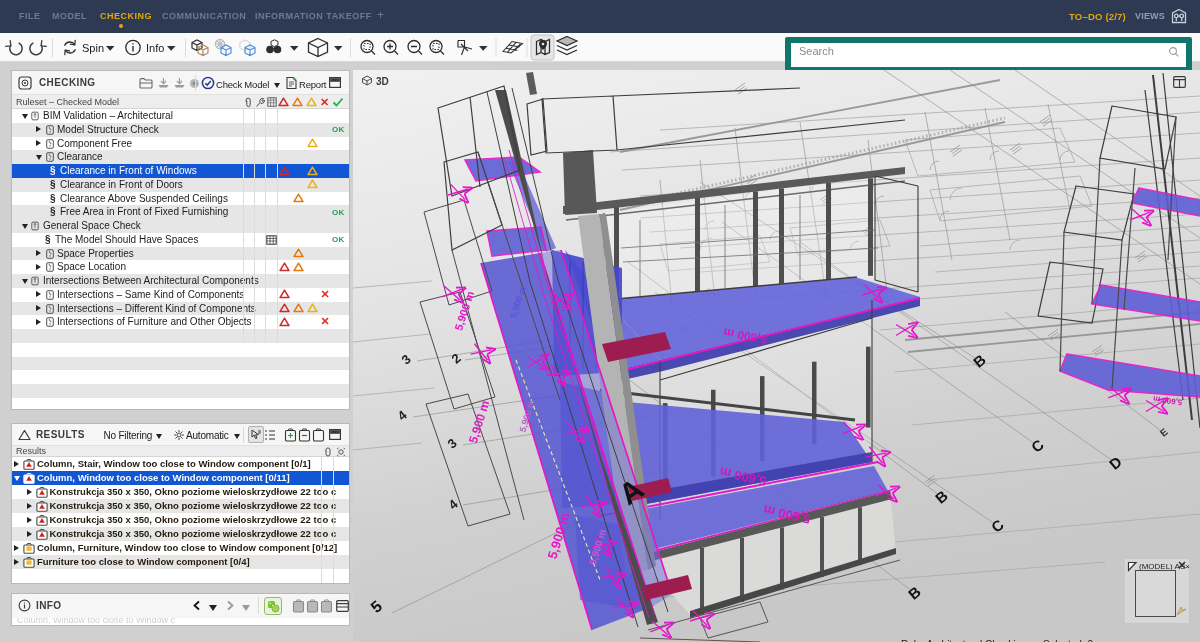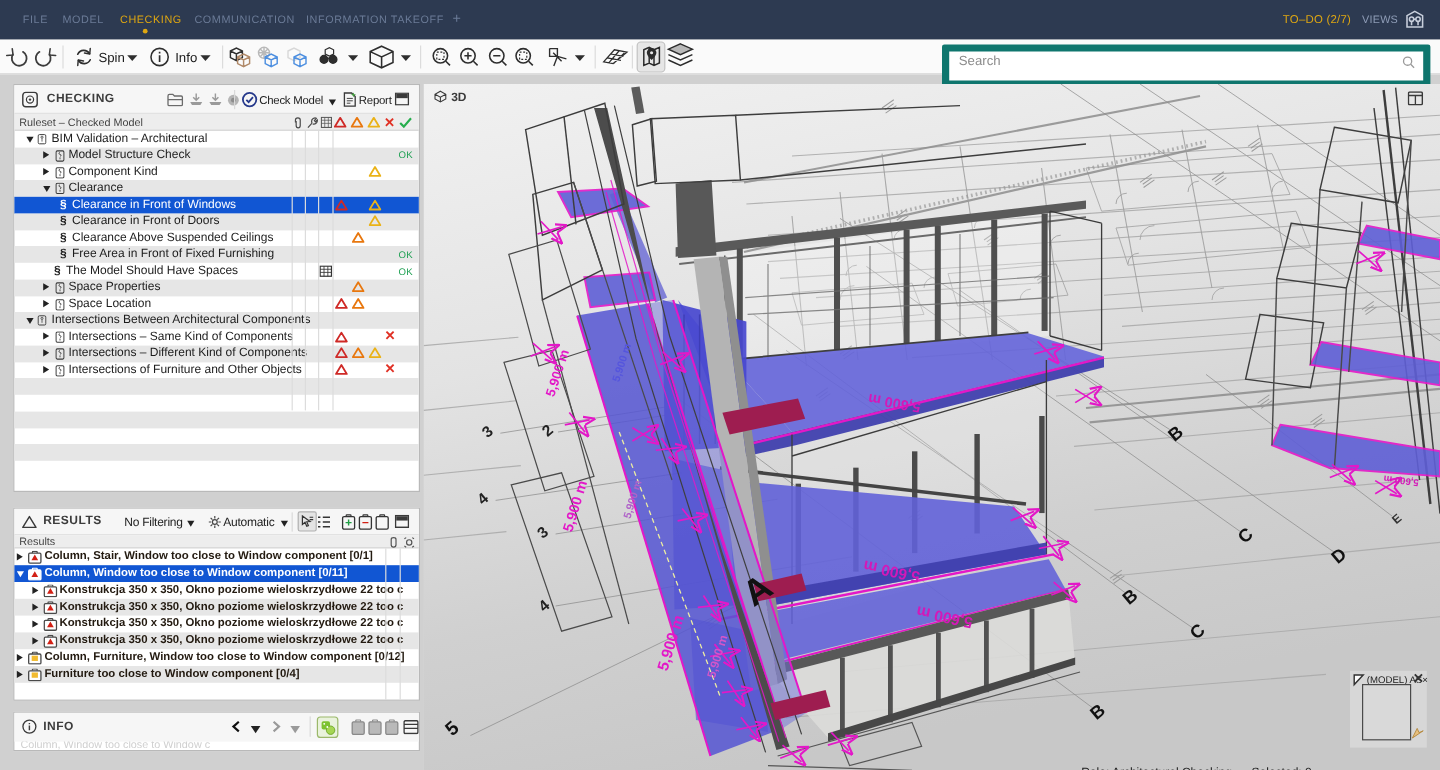--- a/index.html
+++ b/index.html
@@ -1,36 +1,36 @@
 <!DOCTYPE html>
 <html><head>
 <meta charset="utf-8">
 <style>
 *{margin:0;padding:0;box-sizing:border-box}
 html,body{width:1200px;height:642px;overflow:hidden;font-family:"Liberation Sans",sans-serif;background:#d0d0d0}
 #app{position:relative;width:1200px;height:642px}
 #nav{position:absolute;left:0;top:0;width:1200px;height:33px;background:#2d3a51}
-#nav span{position:absolute;top:11px;font-size:9px;font-weight:normal;letter-spacing:0.5px;color:#6b7b97;white-space:nowrap}
+#nav span{position:absolute;top:11px;font-size:9px;font-weight:bold;letter-spacing:0.5px;color:#6b7b97;white-space:nowrap}
 #nav .act{color:#dfa711}
 #tb{position:absolute;left:0;top:33px;width:1200px;height:29px;background:#fafafa;border-bottom:1px solid #d8d8d8}
 #search{position:absolute;left:785px;top:4px;width:407px;height:36px;background:#fff;border:6px solid #0f766e;border-radius:2px;font-size:11px;color:#8b8b8b;line-height:17px;padding-left:8px}
 .panel{position:absolute;background:#fff;border:1px solid #b9b9b9}
 .phead{position:relative;background:#f6f6f6;border-bottom:1px solid #e2e2e2;font-size:10px;color:#333;letter-spacing:.4px}
 .phead .ttl{position:absolute;left:27px;font-weight:bold;color:#3c3c3c}
 .colhead{position:relative;background:#ededed;border-bottom:1px solid #d5d5d5;font-size:9px;color:#444}
 .row{position:relative;font-size:10px;color:#1c1c1c;white-space:nowrap;overflow:hidden}
 .row.g{background:#e6e6e6}
 .row.sel{background:#1156d3;color:#fff}
 .arr{position:absolute;top:50%;margin-top:-3.5px;width:0;height:0}
 .ar{border-left:5px solid #222;border-top:3.5px solid transparent;border-bottom:3.5px solid transparent}
 .ad{border-top:5px solid #222;border-left:3.5px solid transparent;border-right:3.5px solid transparent;margin-top:-2px}
 .row.sel .ad,.rrow.sel .ad{border-top-color:#fff}
 .txt{position:absolute;top:0;line-height:13.75px}
 .rt{position:absolute;top:1.5px}
-.ok{position:absolute;font-size:8px;font-weight:normal;color:#1fa053;letter-spacing:.3px;top:2.5px}
+.ok{position:absolute;font-size:8px;font-weight:bold;color:#1fa053;letter-spacing:.3px;top:2.5px}
 .xx{position:absolute;font-size:11px;font-weight:bold;color:#e03024;top:0;line-height:13.75px}
 .vline{position:absolute;width:1px;background:#dcdcdc}
 .rrow{position:relative;font-size:9.5px;font-weight:bold;color:#231a10;white-space:nowrap;overflow:hidden}
 .rrow.g{background:#e6e6e6}
 .rrow.sel{background:#1156d3;color:#fff}
 #vp{position:absolute;left:353px;top:70px;width:847px;height:572px;background:#d4d4d4}
 #vp3d{position:absolute;left:8px;top:5px;width:40px;height:14px;font-size:10px;font-weight:bold;color:#3a3a3a}
 #status{position:absolute;left:0;bottom:3px;width:847px;font-size:10px;color:#1a1a1a}
 #mini{position:absolute;left:772px;top:489px;width:64px;height:64px;background:#d7d7d7;font-size:8px;color:#222}
 </style>
@@ -236,21 +236,21 @@
           </svg>
           <span class="txt" style="left:45px">Model Structure Check</span>
           <span class="ok" style="left:320px">OK</span>
         </div>
 <div class="row" style="height:13.75px">
           <span class="arr ar" style="left:24px"></span>
           <svg class="rt" width="8" height="10" viewBox="0 0 9 11" style="left:34px;top:2px">
             <rect x="0.8" y="0.7" width="7.4" height="9.6" rx="1.2" fill="none" stroke="#3a3a3a" stroke-width="1"></rect>
             <path d="M4.5 2.2 C3.2 2.2 3.2 4 4.5 4 C5.8 4 5.8 5.8 4.5 5.8 M4.5 6.8 L4.5 8.6" stroke="#3a3a3a" stroke-width="0.8" fill="none"></path>
           </svg>
-          <span class="txt" style="left:45px">Component Kind</span>
+          <span class="txt" style="left:45px">Component Free</span>
           <svg class="rt" width="11" height="10" viewBox="0 0 11 10" style="left:294.5px">
             <path d="M5.5 1.2 L10 8.6 H1 Z" fill="none" stroke="#eab217" stroke-width="1.5" stroke-linejoin="round"></path>
           </svg>
         </div>
 <div class="row g" style="height:13.75px">
           <span class="arr ad" style="left:24px"></span>
           <svg class="rt" width="8" height="10" viewBox="0 0 9 11" style="left:34px;top:2px">
             <rect x="0.8" y="0.7" width="7.4" height="9.6" rx="1.2" fill="none" stroke="#3a3a3a" stroke-width="1"></rect>
             <path d="M4.5 2.2 C3.2 2.2 3.2 4 4.5 4 C5.8 4 5.8 5.8 4.5 5.8 M4.5 6.8 L4.5 8.6" stroke="#3a3a3a" stroke-width="0.8" fill="none"></path>
           </svg>
@@ -277,20 +277,29 @@
           <span class="txt" style="left:38px;font-weight:bold;font-size:10px">§</span>
           <span class="txt" style="left:48px">Clearance Above Suspended Ceilings</span>
           <svg class="rt" width="11" height="10" viewBox="0 0 11 10" style="left:281px">
             <path d="M5.5 1.2 L10 8.6 H1 Z" fill="none" stroke="#e8770e" stroke-width="1.5" stroke-linejoin="round"></path>
           </svg>
         </div>
 <div class="row g" style="height:13.75px">
           <span class="txt" style="left:38px;font-weight:bold;font-size:10px">§</span>
           <span class="txt" style="left:48px">Free Area in Front of Fixed Furnishing</span>
           <span class="ok" style="left:320px">OK</span>
+        </div>
+<div class="row g" style="height:13.75px">
+          <span class="arr ad" style="left:10px"></span>
+          <svg class="rt" width="8" height="10" viewBox="0 0 10 11" style="left:19px;top:2px">
+            <rect x="1" y="0.7" width="8" height="9.6" rx="1.4" fill="none" stroke="#3a3a3a" stroke-width="1"></rect>
+            <circle cx="5" cy="3.4" r="1.1" fill="none" stroke="#3a3a3a" stroke-width="0.8"></circle>
+            <path d="M5 4.5 L5 8" stroke="#3a3a3a" stroke-width="0.8"></path>
+          </svg>
+          <span class="txt" style="left:31px">General Space Check</span>
         </div>
 <div class="row" style="height:13.75px">
           <span class="txt" style="left:33px;font-weight:bold;font-size:10px">§</span>
           <span class="txt" style="left:43px">The Model Should Have Spaces</span>
           <svg class="rt" width="11" height="10" viewBox="0 0 11 10" style="left:254px;top:2px">
             <rect x="0.8" y="0.8" width="9.4" height="8.4" fill="none" stroke="#333" stroke-width="1"></rect>
             <path d="M0.8 3.4 H10.2 M0.8 6 H10.2 M4 0.8 V9.2 M7.2 0.8 V9.2" stroke="#333" stroke-width="0.7"></path>
           </svg>
           <span class="ok" style="left:320px">OK</span>
         </div>

